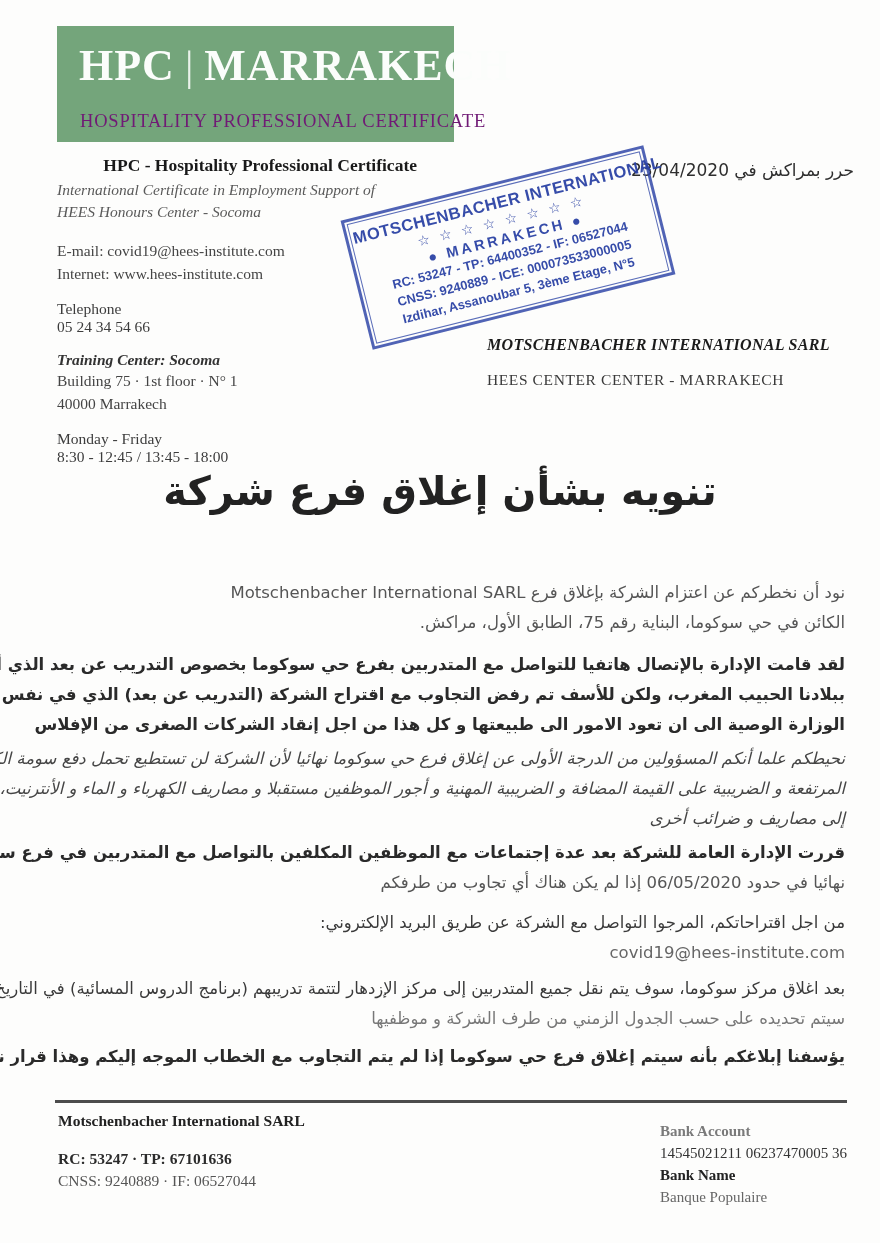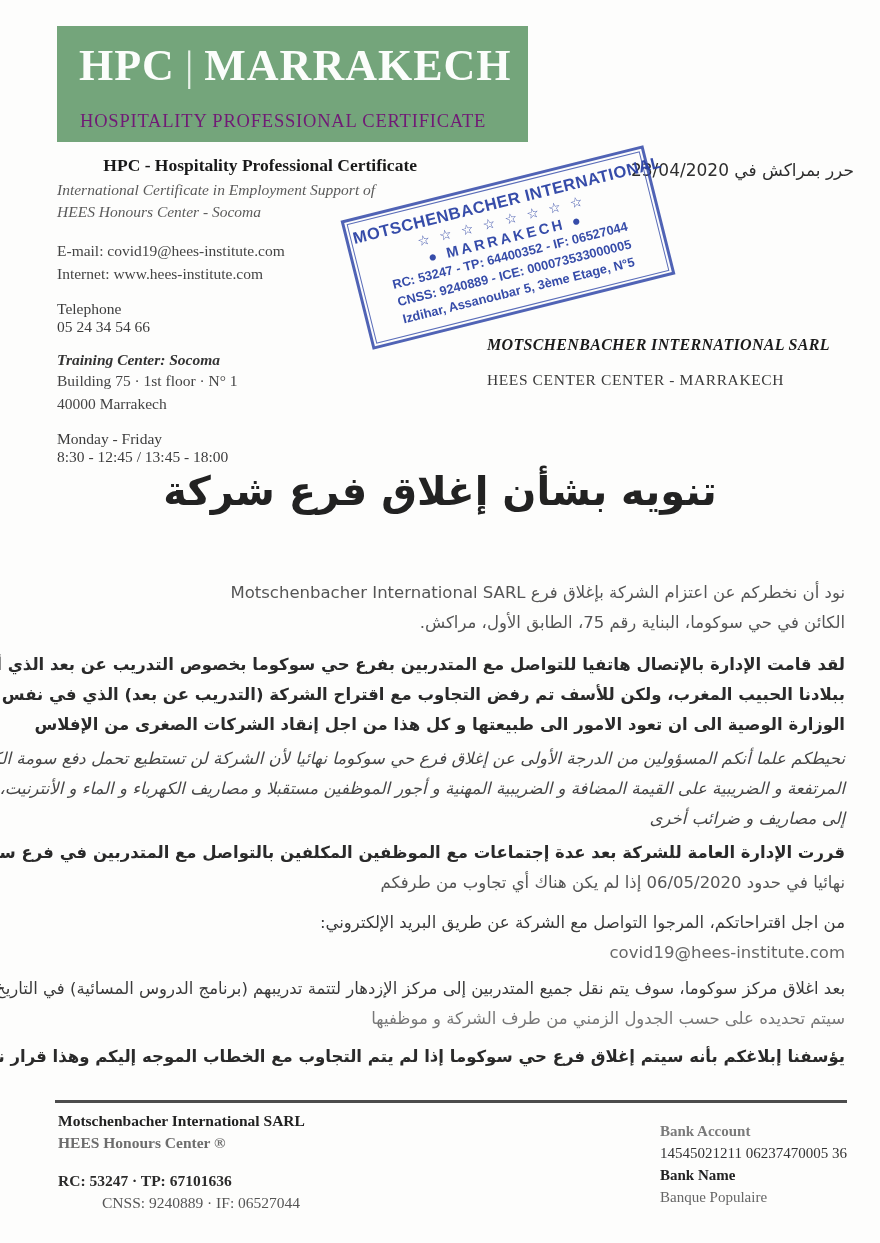--- a/index.html
+++ b/index.html
@@ -1,19 +1,19 @@
 <!DOCTYPE html>
 <html><head>
 <meta charset="utf-8">
 <style>
   html,body{margin:0;padding:0;background:#e9e9e9;}
   .page{position:relative;width:880px;height:1243px;background:#fdfdfc;margin:0 auto;overflow:hidden;
         font-family:"Liberation Serif", serif;color:#2b2b2b;}
   
-  .banner{position:absolute;left:57px;top:26px;width:471px;height:116px;background:#74a57b;}
+  .banner{position:absolute;left:57px;top:26px;width:397px;height:116px;background:#74a57b;}
   .banner-title{position:absolute;left:22px;top:14px;font-size:44px;font-weight:bold;color:#fbfdfb;
                 font-family:"Liberation Serif",serif;letter-spacing:1px;white-space:nowrap;}
   .banner-sep{font-weight:400;color:#eaf2ea;margin:0 10px;font-size:42px;}
   .banner-sub{position:absolute;left:23px;bottom:10px;font-size:18.5px;color:#701a75;letter-spacing:.8px;white-space:nowrap;}
   
   .issued{position:absolute;top:160px;right:26px;font-size:17px;color:#2e2e2e;
           font-family:"DejaVu Sans",sans-serif;direction:rtl;}
   
   .contact{position:absolute;left:57px;top:155px;width:360px;font-size:15.5px;color:#3c3c3c;}
   .contact .h{font-size:17.5px;font-weight:bold;color:#191919;margin-bottom:3px;text-align:right;}
@@ -49,21 +49,21 @@
   .p-it{font-style:italic;color:#454545;}
   .email-ln{direction:ltr;unicode-bidi:embed;color:#666;font-family:"DejaVu Sans",sans-serif;}
   .p6-l2{color:#777;}
   
   .footer-rule{position:absolute;left:55px;top:1100px;width:792px;height:2.5px;background:#4c4c4c;}
   .f-left{position:absolute;left:58px;top:1110px;font-size:15.5px;line-height:22px;}
   .f-left .b1{font-weight:bold;color:#222;}
   .f-left .b2{font-weight:bold;color:#6d6d6d;}
   .f-left .gap{height:16px;}
   .f-left .r1{font-weight:bold;color:#2b2b2b;}
-  .f-left .r2{color:#555;margin-left:44px;}
+  .f-left .r2{color:#555;}
   .f-right{position:absolute;left:660px;top:1120px;font-size:15px;line-height:22px;}
   .f-right .b-acct{font-weight:bold;color:#7a7a7a;}
   .f-right .num{color:#333;}
   .f-right .b-name{font-weight:bold;color:#222;}
   .f-right .bank{color:#666;}
 </style>
 </head>
 <body>
 
 <div class="page">
@@ -149,21 +149,20 @@
   </div>
 
   <div class="para ar p-bold" style="top:1042px">
     <div class="ln">يؤسفنا إبلاغكم بأنه سيتم إغلاق فرع حي سوكوما إذا لم يتم التجاوب مع الخطاب الموجه إليكم وهذا قرار نهائي من طرف الشركة.</div>
   </div>
 
   <div class="footer-rule"></div>
 
   <div class="f-left">
     <div class="b1">Motschenbacher International SARL</div>
-    <div class="b2">HEES Honours Center ®</div>
     <div class="gap"></div>
     <div class="r1">RC: 53247 · TP: 67101636</div>
     <div class="r2">CNSS: 9240889 · IF: 06527044</div>
   </div>
 
   <div class="f-right">
     <div class="b-acct">Bank Account</div>
     <div class="num">14545021211 06237470005 36</div>
     <div class="b-name">Bank Name</div>
     <div class="bank">Banque Populaire</div>

